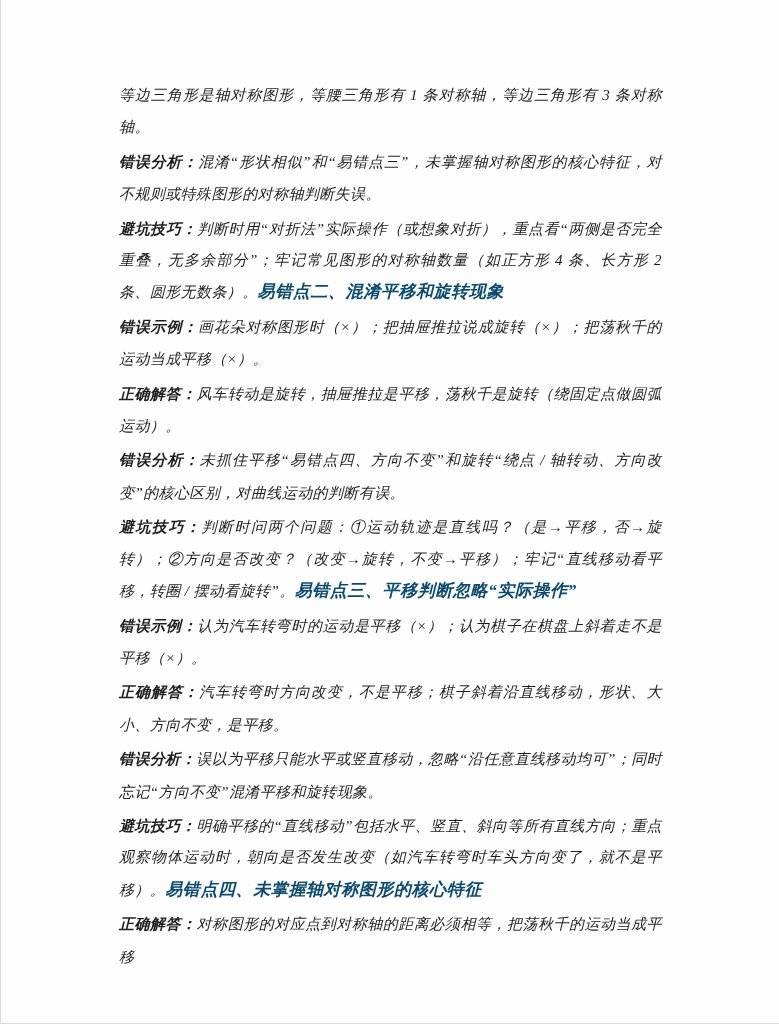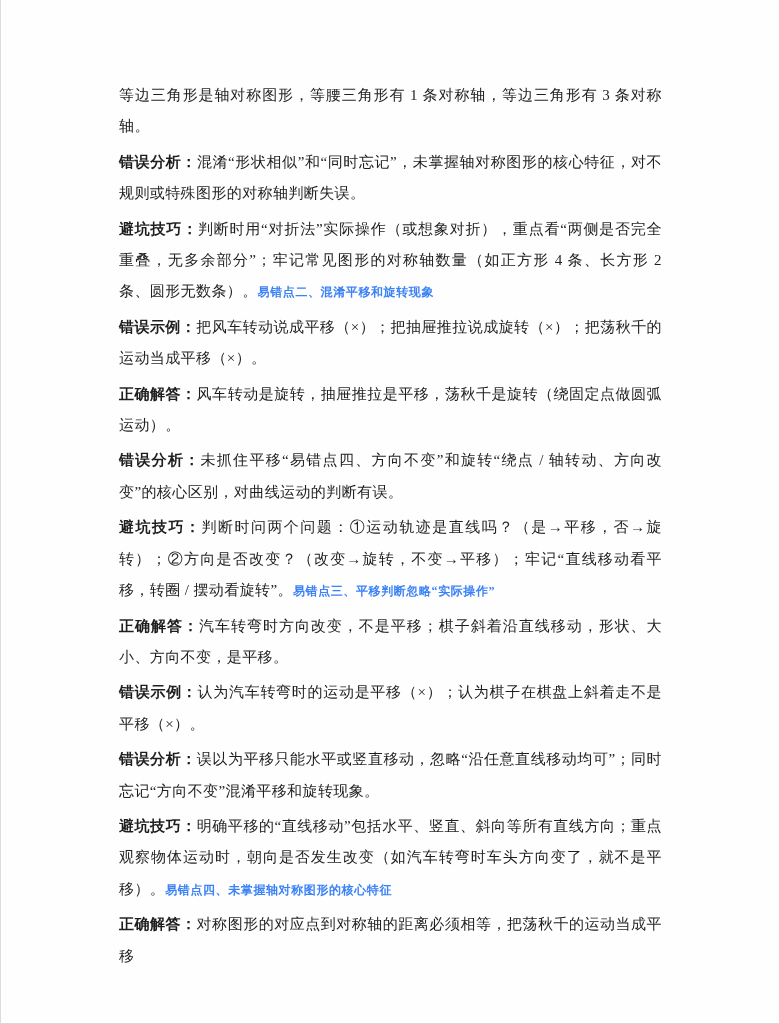--- a/index.html
+++ b/index.html
@@ -19,52 +19,52 @@
     left: 118px;
     top: 80px;
     width: 543px;
     color: #1e1e1e;
     font-size: 15px;
     line-height: 31.4px;
     letter-spacing: 0.4px;
     text-align: justify;
     text-justify: inter-character;
   }
-  .content p { margin: 0 0 3px 0; }
+  .content p { margin: 0 0 3px 0; font-style: italic; }
   .para-label { font-weight: 700; }
   .section-heading {
     font-weight: 700;
-    font-size: 12px;
+    font-size: 17px;
     letter-spacing: 0.6px;
-    color: #3b82f6;
+    color: #0c4a6e;
   }
 </style>
 </head>
 <body>
 
 <div class="sheet">
   <div class="content">
 
     <p><b class="para-label"></b><span>等边三角形是轴对称图形，等腰三角形有 1 条对称轴，等边三角形有 3 条对称轴。</span><b class="section-heading"></b></p>
 
-    <p><b class="para-label">错误分析：</b><span>混淆“形状相似”和“同时忘记”，未掌握轴对称图形的核心特征，对不规则或特殊图形的对称轴判断失误。</span><b class="section-heading"></b></p>
+    <p><b class="para-label">错误分析：</b><span>混淆“形状相似”和“易错点三”，未掌握轴对称图形的核心特征，对不规则或特殊图形的对称轴判断失误。</span><b class="section-heading"></b></p>
 
     <p><b class="para-label">避坑技巧：</b><span>判断时用“对折法”实际操作（或想象对折），重点看“两侧是否完全重叠，无多余部分”；牢记常见图形的对称轴数量（如正方形 4 条、长方形 2 条、圆形无数条）。</span><b class="section-heading">易错点二、混淆平移和旋转现象</b></p>
 
-    <p><b class="para-label">错误示例：</b><span>把风车转动说成平移（×）；把抽屉推拉说成旋转（×）；把荡秋千的运动当成平移（×）。</span><b class="section-heading"></b></p>
+    <p><b class="para-label">错误示例：</b><span>画花朵对称图形时（×）；把抽屉推拉说成旋转（×）；把荡秋千的运动当成平移（×）。</span><b class="section-heading"></b></p>
 
     <p><b class="para-label">正确解答：</b><span>风车转动是旋转，抽屉推拉是平移，荡秋千是旋转（绕固定点做圆弧运动）。</span><b class="section-heading"></b></p>
 
     <p><b class="para-label">错误分析：</b><span>未抓住平移“易错点四、方向不变”和旋转“绕点 / 轴转动、方向改变”的核心区别，对曲线运动的判断有误。</span><b class="section-heading"></b></p>
 
     <p><b class="para-label">避坑技巧：</b><span>判断时问两个问题：①运动轨迹是直线吗？（是→平移，否→旋转）；②方向是否改变？（改变→旋转，不变→平移）；牢记“直线移动看平移，转圈 / 摆动看旋转”。</span><b class="section-heading">易错点三、平移判断忽略“实际操作”</b></p>
 
+    <p><b class="para-label">错误示例：</b><span>认为汽车转弯时的运动是平移（×）；认为棋子在棋盘上斜着走不是平移（×）。</span><b class="section-heading"></b></p>
+
     <p><b class="para-label">正确解答：</b><span>汽车转弯时方向改变，不是平移；棋子斜着沿直线移动，形状、大小、方向不变，是平移。</span><b class="section-heading"></b></p>
-
-    <p><b class="para-label">错误示例：</b><span>认为汽车转弯时的运动是平移（×）；认为棋子在棋盘上斜着走不是平移（×）。</span><b class="section-heading"></b></p>
 
     <p><b class="para-label">错误分析：</b><span>误以为平移只能水平或竖直移动，忽略“沿任意直线移动均可”；同时忘记“方向不变”混淆平移和旋转现象。</span><b class="section-heading"></b></p>
 
     <p><b class="para-label">避坑技巧：</b><span>明确平移的“直线移动”包括水平、竖直、斜向等所有直线方向；重点观察物体运动时，朝向是否发生改变（如汽车转弯时车头方向变了，就不是平移）。</span><b class="section-heading">易错点四、未掌握轴对称图形的核心特征</b></p>
 
 
     <p><b class="para-label">正确解答：</b><span>对称图形的对应点到对称轴的距离必须相等，把荡秋千的运动当成平移</span><b class="section-heading"></b></p>
 
   </div>
 </div>

